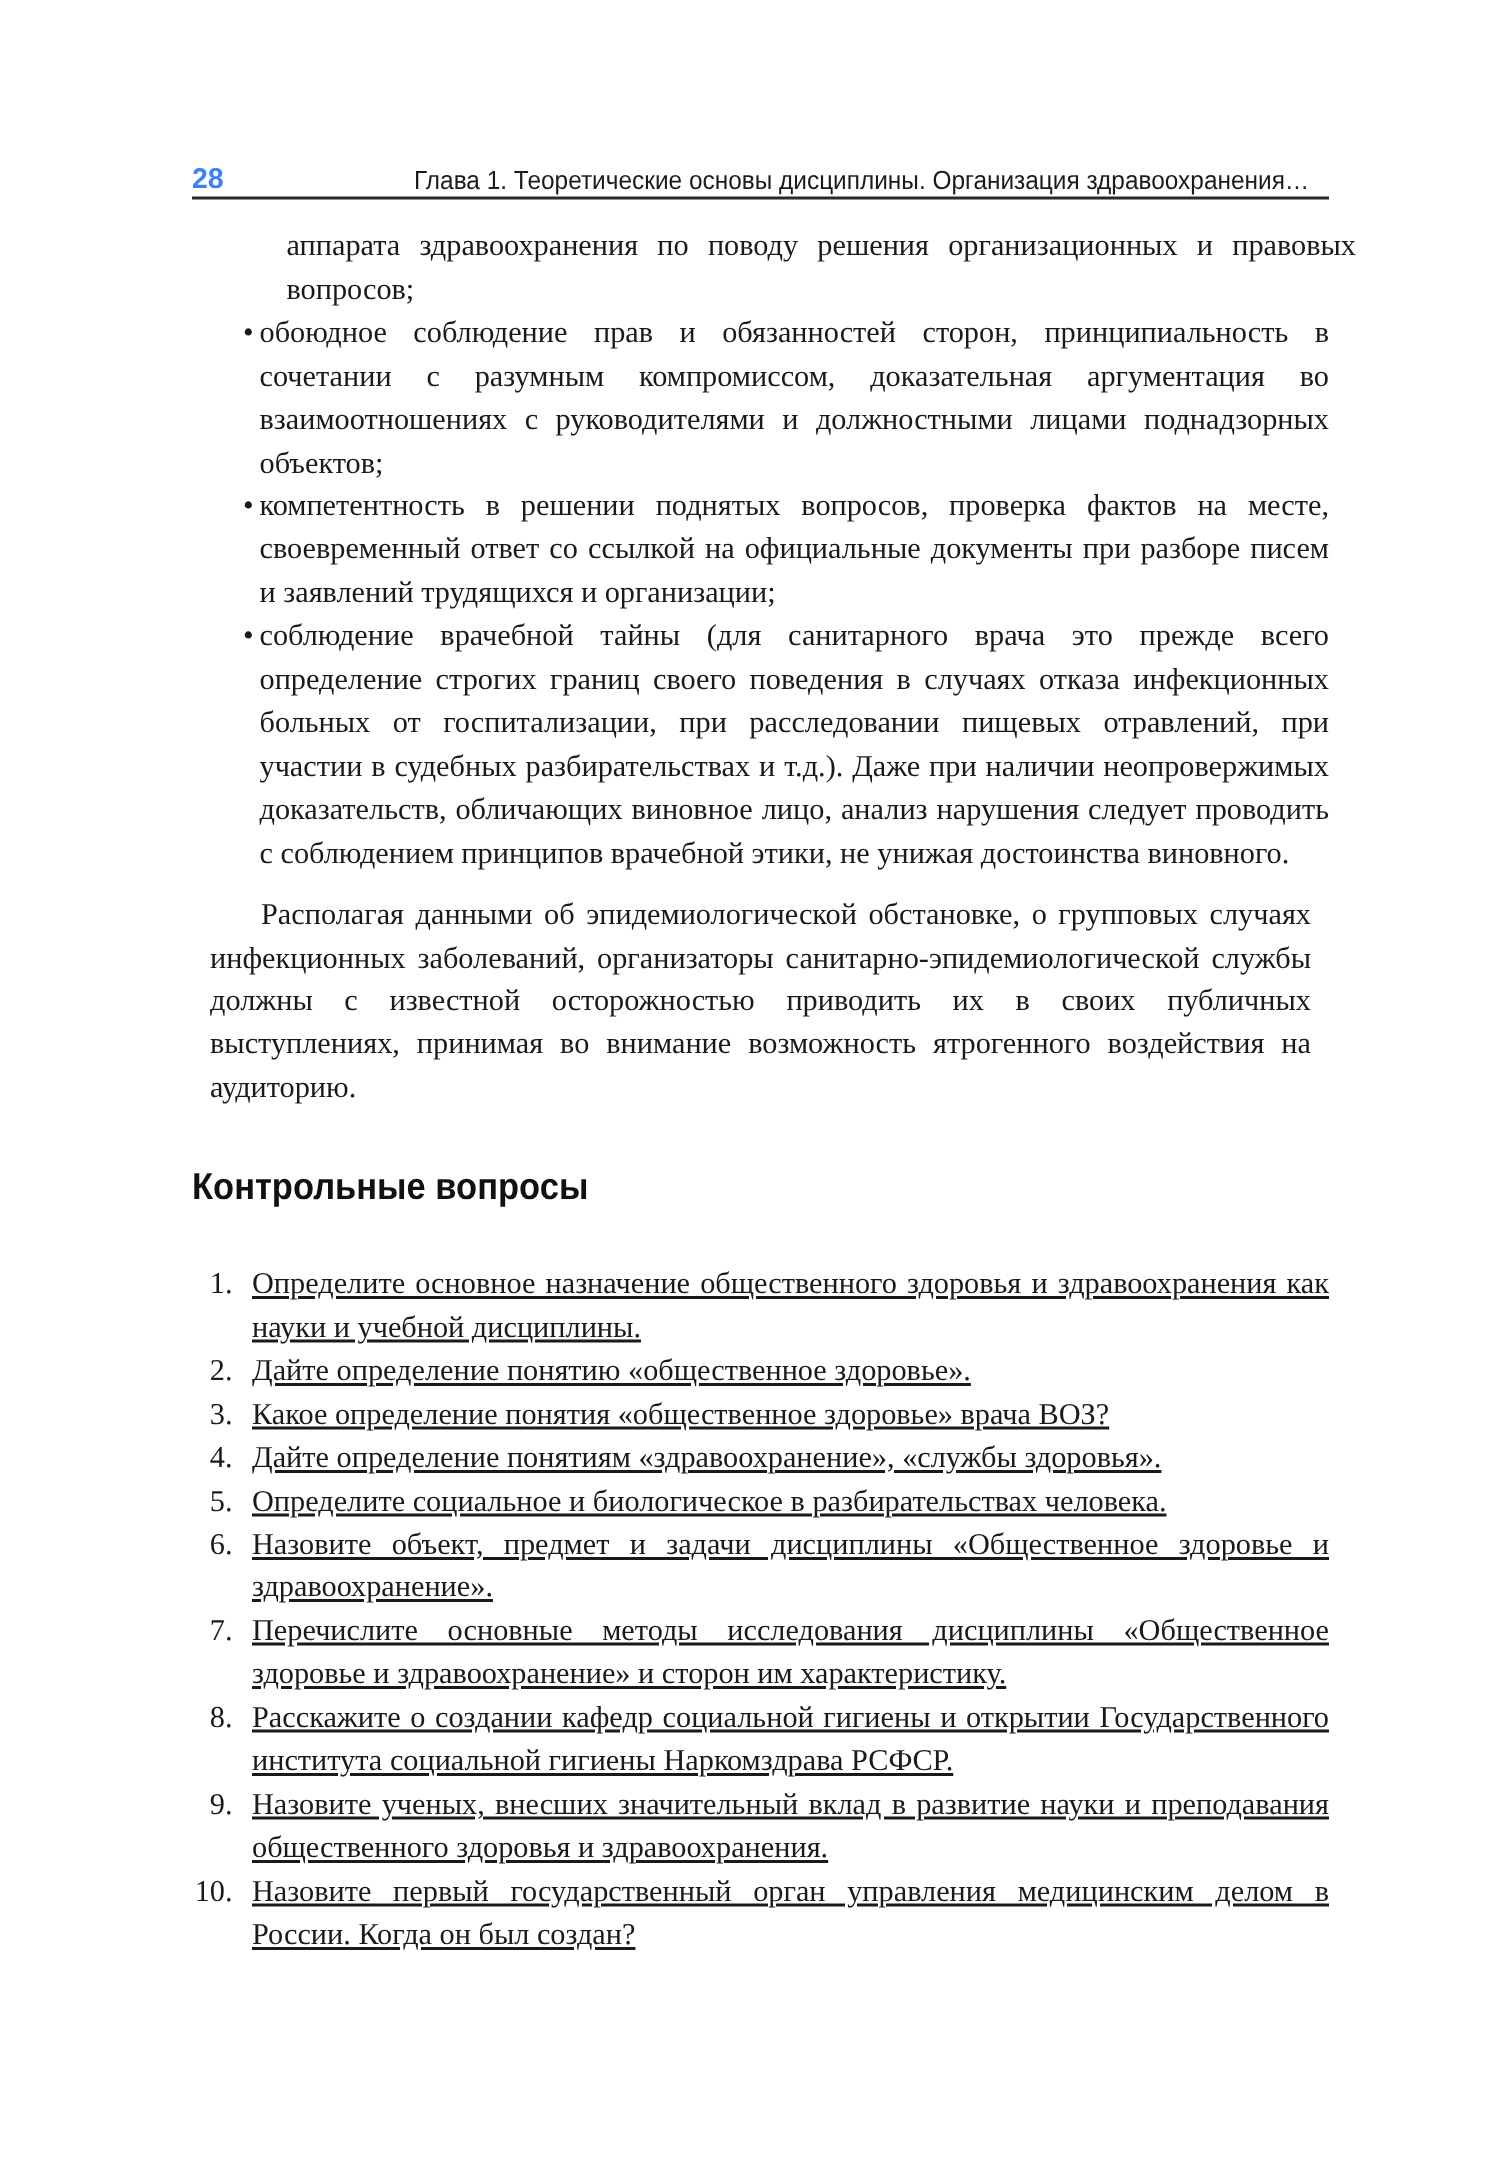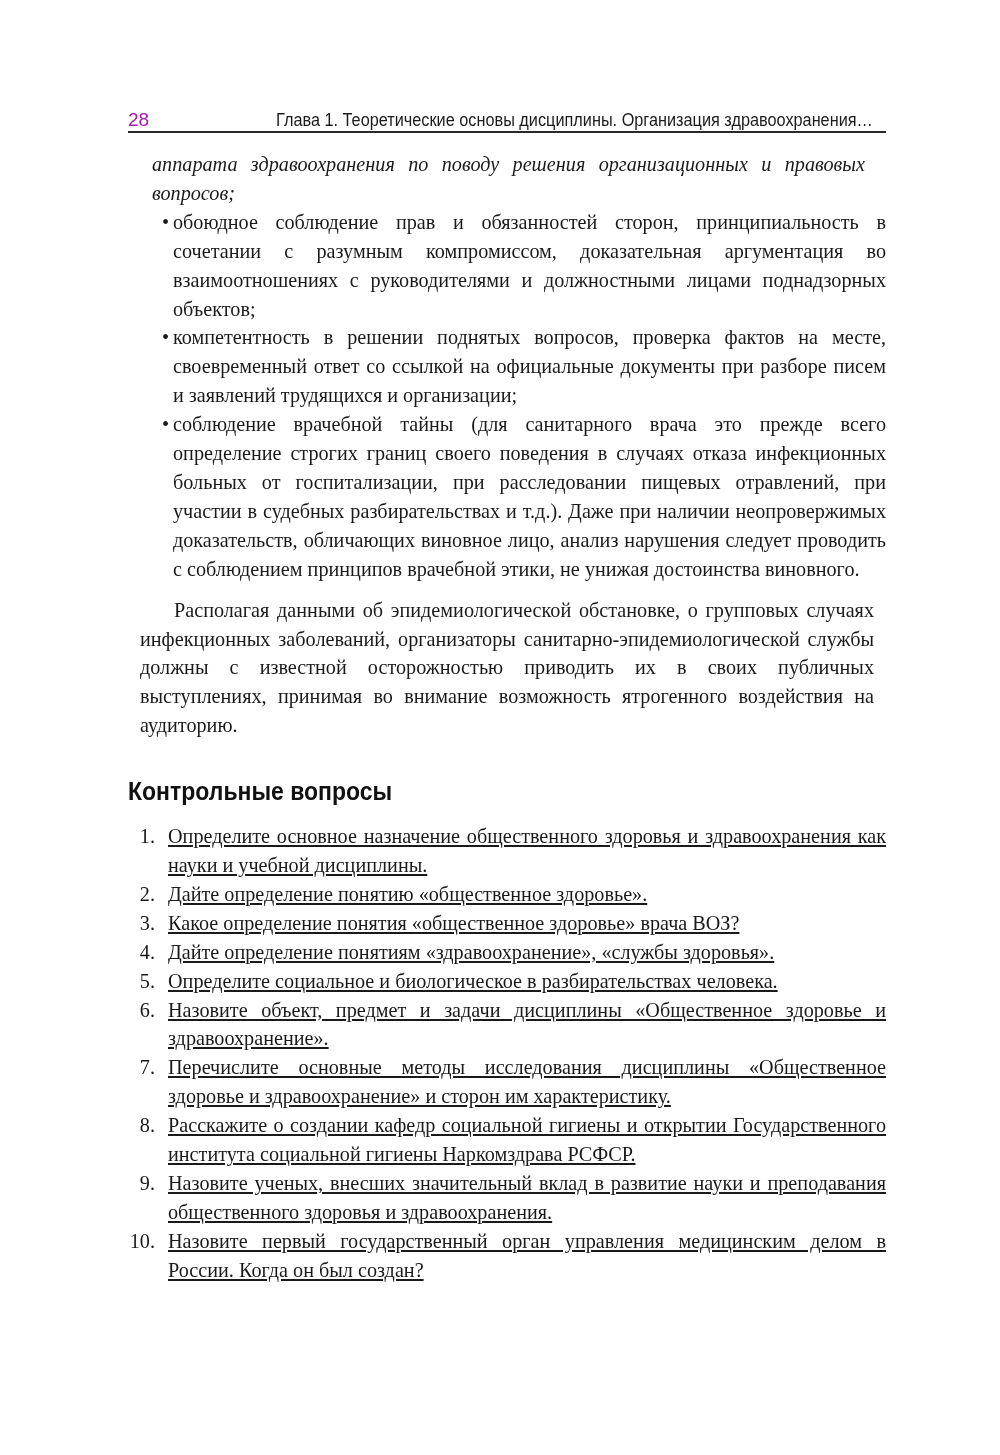--- a/index.html
+++ b/index.html
@@ -29,25 +29,25 @@
     position: absolute;
     left: 128px;
     top: 100px;
     width: 758px;
     height: 30px;
     display: flex;
     align-items: flex-end;
   }
   .folio {
     font-family: "Liberation Sans Narrow", "Liberation Sans", sans-serif;
-    font-weight: normal;
+    font-weight: bold;
     font-size: 19px;
     line-height: 20px;
     letter-spacing: 0px;
-    color: #a21caf;
+    color: #3b82f6;
     width: 148px;
     flex: 0 0 148px;
   }
   .head-title {
     font-family: "Liberation Sans Narrow", "Liberation Sans", sans-serif;
     font-weight: normal;
     font-size: 17.5px;
     line-height: 20px;
     color: #1b1b1b;
     transform: scaleX(0.93);
@@ -74,23 +74,22 @@
   p.body, li .txt, .lead {
     font-size: 20.2px;
     line-height: 28.9px;
     text-align: justify;
     text-justify: inter-word;
     margin: 0;
     hyphens: manual;
   }
 
   p.cont {
-    margin: 0 0 0 24px;
+    margin: 0 0 0 63px;
     width: 713px;
-    font-style: italic;
   }
 
   
   ul.bullets {
     list-style: none;
     margin: 0;
     padding: 0;
   }
   ul.bullets > li {
     position: relative;
@@ -122,21 +121,21 @@
     line-height: 30px;
     color: #111;
     margin: 0;
     padding: 0;
     transform: scaleX(0.92);
     transform-origin: left center;
     white-space: nowrap;
   }
   .heading-wrap {
     margin-top: 36px;
-    margin-bottom: 16px;
+    margin-bottom: 36px;
   }
 
   
   ol.questions {
     list-style: none;
     margin: 0;
     padding: 0;
   }
   ol.questions > li {
     position: relative;

